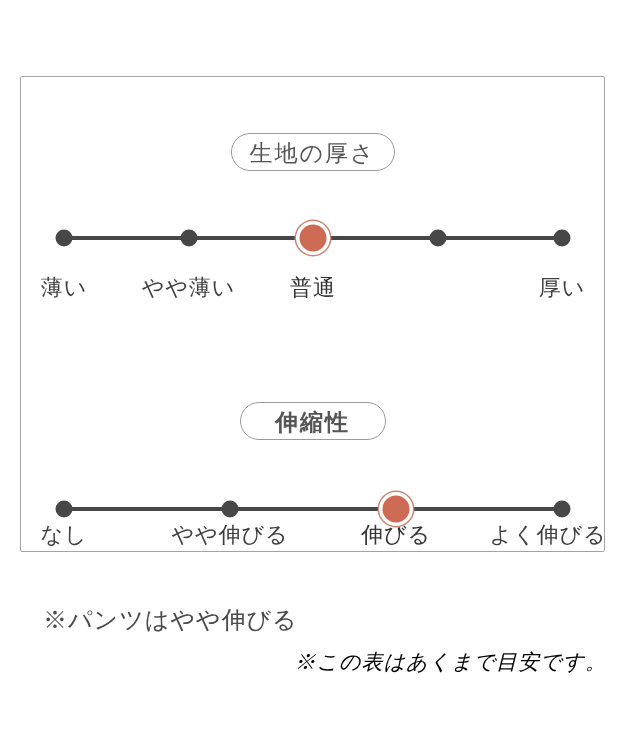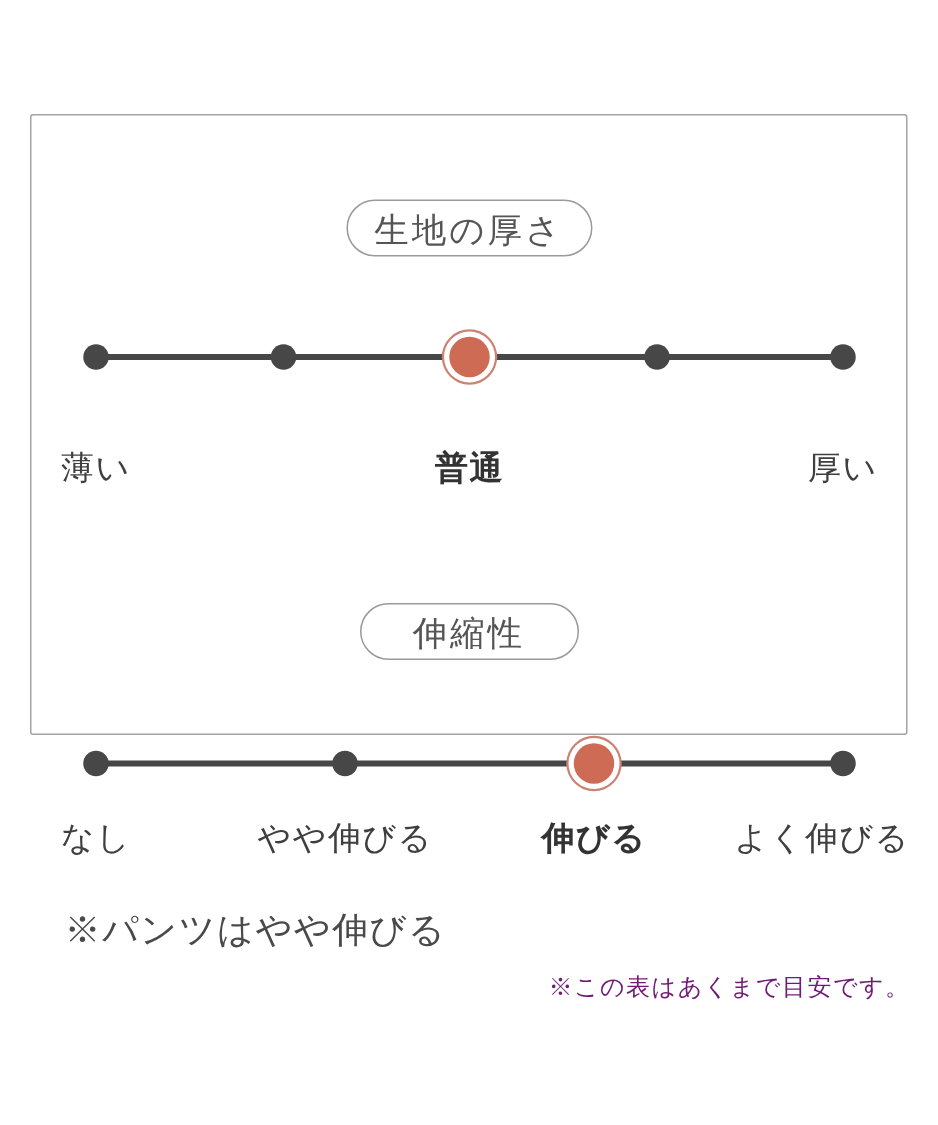--- a/index.html
+++ b/index.html
@@ -13,21 +13,21 @@
     width: 625px;
     height: 750px;
     background: #ffffff;
     overflow: hidden;
   }
   .frame {
     position: absolute;
     left: 20px;
     top: 76px;
     width: 585px;
-    height: 414px;
+    height: 476px;
     border: 1.5px solid #a3a3a3;
     border-radius: 2px;
     background: #ffffff;
     box-sizing: border-box;
   }
   .pill {
     position: absolute;
     left: 50%;
     transform: translateX(-50%);
     min-width: 146px;
@@ -38,21 +38,21 @@
     border-radius: 20px;
     box-sizing: border-box;
     text-align: center;
     font-size: 23px;
     letter-spacing: 2px;
     color: #555555;
     background: #ffffff;
     white-space: nowrap;
   }
   .pill-1 { top: 56px; }
-  .pill-2 { top: 325px; }
+  .pill-2 { top: 325px; font-weight: bold; }
   .track {
     position: absolute;
     left: 43px;
     right: 42px;
     height: 4px;
     background: #474747;
     border-radius: 2px;
   }
   .track-1 { top: 159px; }
   .track-2 { top: 430px; }
@@ -80,46 +80,46 @@
   .labels-1 { top: 196px; }
   .labels-2 { top: 443px; }
   .scale-label {
     position: absolute;
     transform: translateX(-50%);
     white-space: nowrap;
     font-size: 22px;
     color: #3f3f3f;
     font-weight: 400;
     letter-spacing: 1px;
-    margin-top: 24px;
   }
   .scale-label.selected {
-    font-weight: 700;
+    font-weight: 400;
     color: #333333;
   }
   .scale-label.shift-left {
     transform: translateX(-62%);
   }
   .inner-note {
     position: absolute;
     left: 22px;
     top: 527px;
     font-size: 24px;
     color: #4a4a4a;
     letter-spacing: 1px;
     white-space: nowrap;
   }
   .disclaimer {
     position: absolute;
     right: 18px;
     top: 648px;
-    font-size: 16px;
-    color: #701a75;
+    font-size: 21px;
+    color: #000000;
     letter-spacing: 1px;
     white-space: nowrap;
+    font-style: italic;
   }
 </style>
 </head>
 <body>
 
 <div class="canvas">
 
   <div class="frame">
 
     <div class="pill pill-1">生地の厚さ</div>
@@ -127,20 +127,21 @@
     <div class="track track-1">
       <span class="dot" style="left:0%"></span>
       <span class="dot" style="left:25%"></span>
       <span class="dot selected" style="left:50%"></span>
       <span class="dot" style="left:75%"></span>
       <span class="dot" style="left:100%"></span>
     </div>
 
     <div class="labels labels-1">
       <span class="scale-label" style="left:0%">薄い</span>
+      <span class="scale-label" style="left:25%">やや薄い</span>
       <span class="scale-label selected" style="left:50%">普通</span>
       <span class="scale-label" style="left:100%">厚い</span>
     </div>
 
     <div class="pill pill-2">伸縮性</div>
 
     <div class="track track-2">
       <span class="dot" style="left:0%"></span>
       <span class="dot" style="left:33.333%"></span>
       <span class="dot selected" style="left:66.667%"></span>

